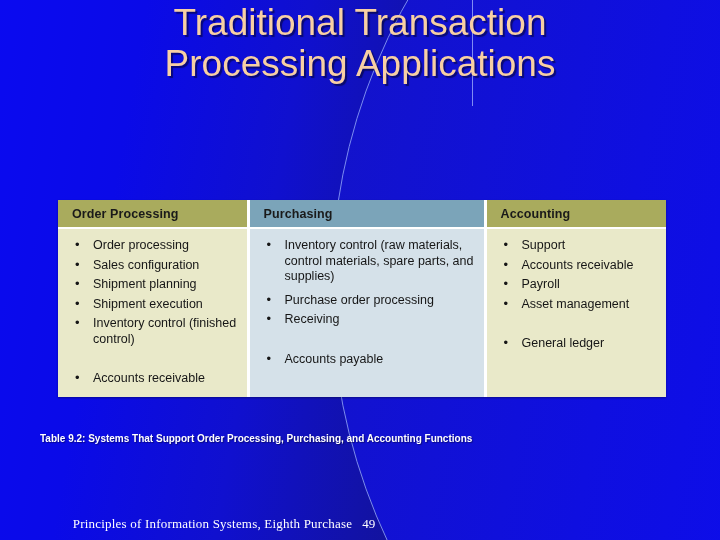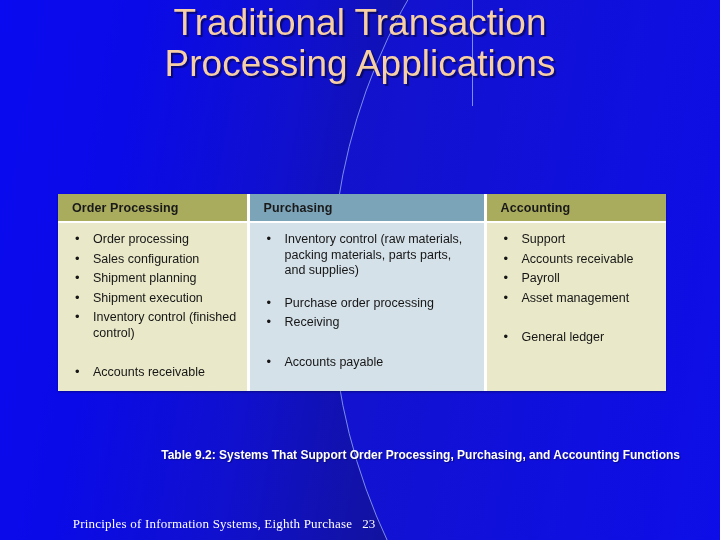--- a/index.html
+++ b/index.html
@@ -80,21 +80,21 @@
     font-weight: 400;
     letter-spacing: 0px;
     text-shadow: 2px 2px 1px rgba(0,0,0,0.45);
     white-space: pre-line;
   }
 
   
   .tbl {
     position: absolute;
     left: 58px;
-    top: 194px;
+    top: 200px;
     width: 608px;
     border-collapse: collapse;
     table-layout: fixed;
     box-shadow: 0 1px 2px rgba(0,0,0,0.35);
   }
   .tbl col.c1 { width: 190px; }
   .tbl col.c2 { width: 237px; }
   .tbl col.c3 { width: 181px; }
 
   .tbl th {
@@ -138,31 +138,31 @@
   }
   .tbl li:last-child { margin-bottom: 0; margin-top: 24px; }
   .tbl li::before {
     content: "\2022";
     position: absolute;
     left: 9px;
     top: -1px;
     font-size: 13px;
     color: #161616;
   }
-  .tbl li.gap { margin-top: 17px; }
+  .tbl li.gap { margin-top: 8px; }
 
   
   .caption {
     position: absolute;
     left: 40px;
-    top: 444px;
+    top: 428px;
     width: 640px;
-    text-align: right;
+    text-align: left;
     color: #ffffff;
-    font-size: 12px;
+    font-size: 10px;
     line-height: 22px;
     font-weight: bold;
     text-shadow: 1px 1px 1px rgba(0,0,0,0.4);
   }
 
   
   .footer {
     position: absolute;
     left: 59px;
     top: 500px;
@@ -208,21 +208,21 @@
             <li>Order processing</li>
             <li>Sales configuration</li>
             <li>Shipment planning</li>
             <li>Shipment execution</li>
             <li>Inventory control (finished control)</li>
             <li>Accounts receivable</li>
           </ul>
         </td>
         <td class="b-pale">
           <ul>
-            <li>Inventory control (raw materials, packing materials, parts parts, and supplies)</li>
+            <li>Inventory control (raw materials, control materials, spare parts, and supplies)</li>
             <li class="gap">Purchase order processing</li>
             <li>Receiving</li>
             <li>Accounts payable</li>
           </ul>
         </td>
         <td class="b-cream">
           <ul>
             <li>Support</li>
             <li>Accounts receivable</li>
             <li>Payroll</li>
@@ -230,16 +230,16 @@
             <li>General ledger</li>
           </ul>
         </td>
       </tr>
     </tbody>
   </table>
 
   <div class="caption">Table 9.2: Systems That Support Order Processing, Purchasing, and Accounting Functions</div>
 
   <div class="footer">
-    <span>Principles of Information Systems, Eighth Purchase</span><span class="pg">23</span>
+    <span>Principles of Information Systems, Eighth Purchase</span><span class="pg">49</span>
   </div>
 
 </div>
 
 </body></html>

